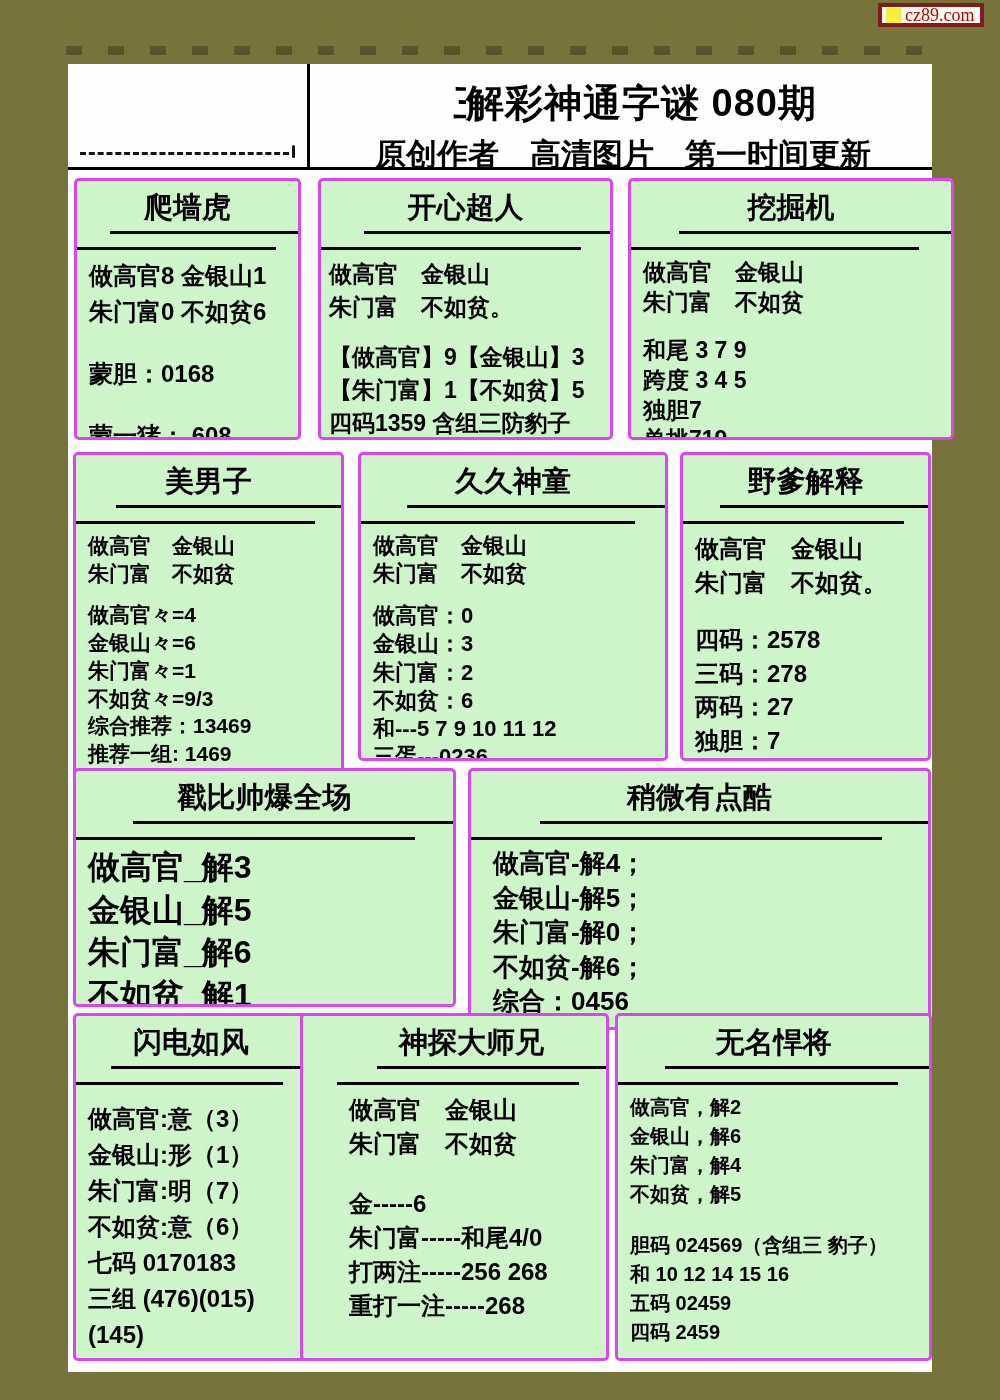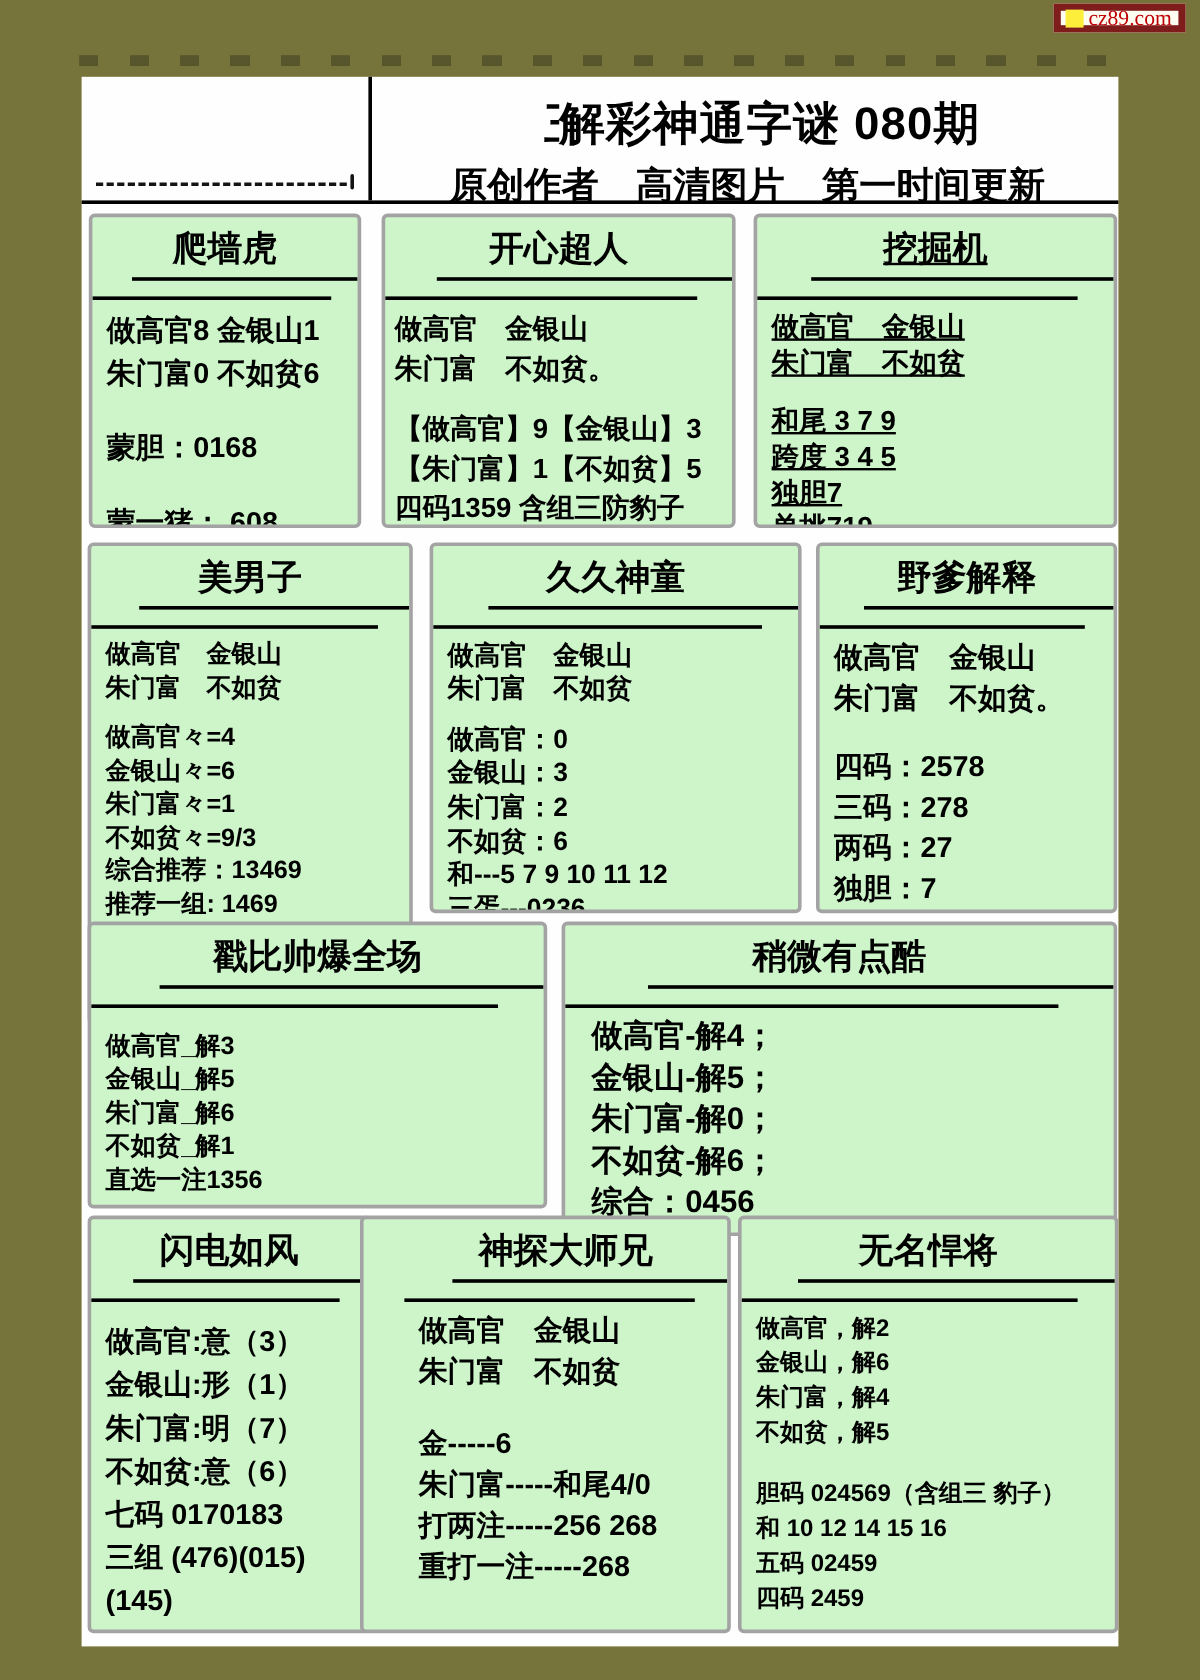--- a/index.html
+++ b/index.html
@@ -11,21 +11,21 @@
   }
   
   .scan-artifact {
     position:absolute; left:66px; top:46px; width:866px; height:9px;
     background:repeating-linear-gradient(90deg, rgba(25,25,12,.75) 0 16px, rgba(25,25,12,0) 16px 42px);
     opacity:.45;
   }
   
   .badge {
     position:absolute; left:878px; top:3px; height:24px; padding:0 6px 0 4px;
-    background:#fdfdf2; border:6px solid #7f1d1d;
+    background:#fdfdf2; border:4px solid #7f1d1d;
     display:flex; align-items:center; gap:4px; box-sizing:border-box;
   }
   .badge .sq { width:15px; height:15px; background:#fdee3c; }
   .badge .txt {
     font-family:"Liberation Serif","DejaVu Serif",serif;
     font-size:18px; color:#c00007; line-height:1;
   }
   
   .paper {
     position:absolute; left:68px; top:64px; width:864px; height:1308px;
@@ -44,53 +44,53 @@
     text-align:center; font-size:38px; font-weight:bold; letter-spacing:1px; white-space:nowrap;
   }
   .header-title .frag { display:inline-block; width:13px; overflow:hidden; vertical-align:top; }
   .header-subtitle {
     position:absolute; left:270px; top:70px; width:570px;
     text-align:center; font-size:31px; font-weight:bold; white-space:nowrap;
   }
   
   .box {
     position:absolute; box-sizing:border-box; overflow:hidden;
-    background:#CDF5C9; border:3px solid #a3a3a3; border-radius:5px;
+    background:#CDF5C9; border:3px solid #d946ef; border-radius:5px;
   }
   .box-title { text-align:center; font-size:29px; font-weight:bold; padding-top:7px; white-space:nowrap; }
   .u1 { height:3px; background:#000; margin:3px 0 0 15%; }
   .u2 { height:3px; background:#000; width:90%; margin-top:13px; }
   .box-body { padding:8px 10px 4px 12px; font-size:22px; font-weight:bold; line-height:1.42; }
   .box-body .line { white-space:pre; }
   .box-body .line.blank { height:18px; }
 
   
   .b1  { left:6px;   top:114px; width:227px; height:262px; }
   .b2  { left:250px; top:114px; width:295px; height:262px; }
-  .b3  { left:560px; top:114px; width:303px; height:262px;text-decoration:underline; }
+  .b3  { left:560px; top:114px; width:326px; height:262px; }
   .b4  { left:5px;   top:388px; width:271px; height:402px; }
   .b5  { left:290px; top:388px; width:310px; height:309px; }
   .b6  { left:612px; top:388px; width:251px; height:309px; }
   .b7  { left:5px;   top:704px; width:383px; height:239px; }
   .b8  { left:400px; top:704px; width:463px; height:262px; }
   .b9  { left:5px;   top:949px; width:236px; height:348px; }
   .b10 { left:232px; top:949px; width:309px; height:348px;padding-left:34px; }
   .b11 { left:547px; top:949px; width:317px; height:348px; }
 
   
   .b1 .box-body { font-size:24px; line-height:1.5; }
   .b1 .line.blank { height:26px; }
   .b2 .box-body { font-size:23px; line-height:1.42; padding-left:8px; }
   .b3 .box-body { font-size:23px; line-height:1.3; }
   .b4 .box-body { font-size:21px; line-height:1.32; }
   .b4 .line.blank, .b5 .line.blank { height:14px; }
   .b5 .box-body { font-size:22px; line-height:1.28; }
   .b6 .box-body { font-size:24px; line-height:1.4; }
   .b6 .line.blank { height:24px; }
-  .b7 .box-body { font-size:21px; line-height:1.33; padding-top:18px; }
+  .b7 .box-body { font-size:32px; line-height:1.33; padding-top:6px; }
   .b8 .box-body { font-size:26px; line-height:1.33; padding-top:6px; padding-left:22px; }
   .b9 .box-body { font-size:24px; line-height:1.5; padding-top:16px; }
   .b10 .box-body { font-size:24px; line-height:1.42; }
   .b10 .line.blank { height:26px; }
   .b11 .box-body { font-size:20px; line-height:1.45; }
   .b11 .line.blank { height:22px; }
 </style>
 </head>
 <body>
 

